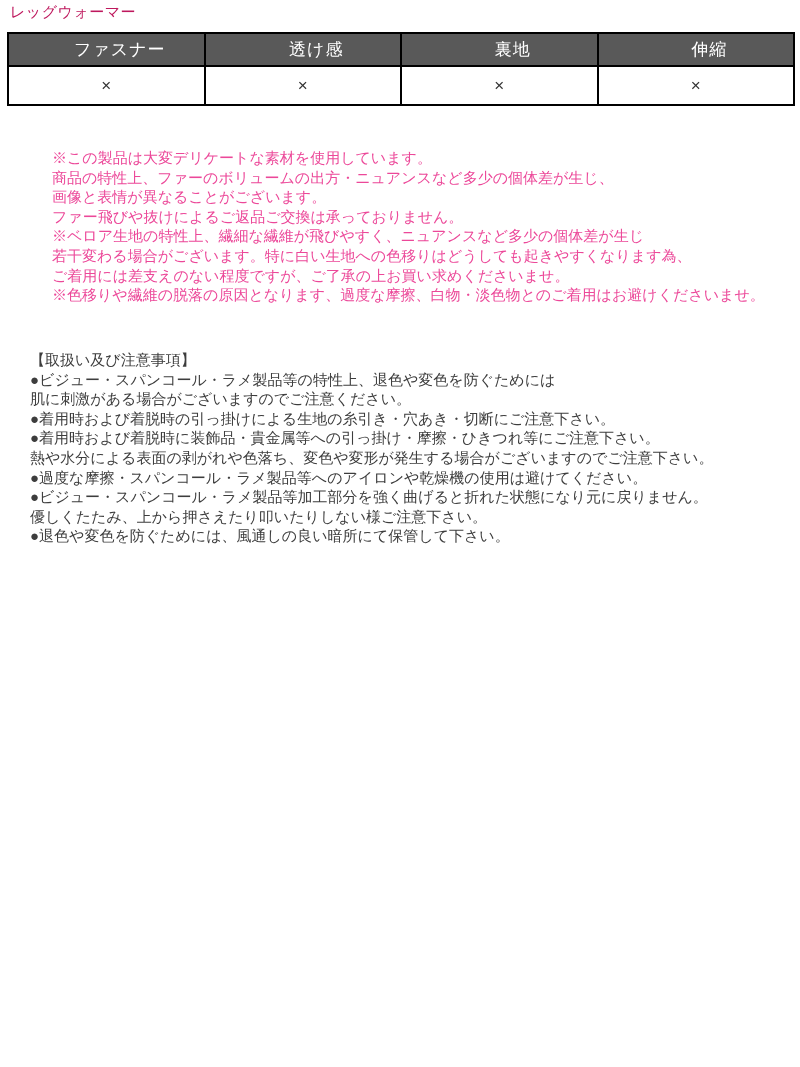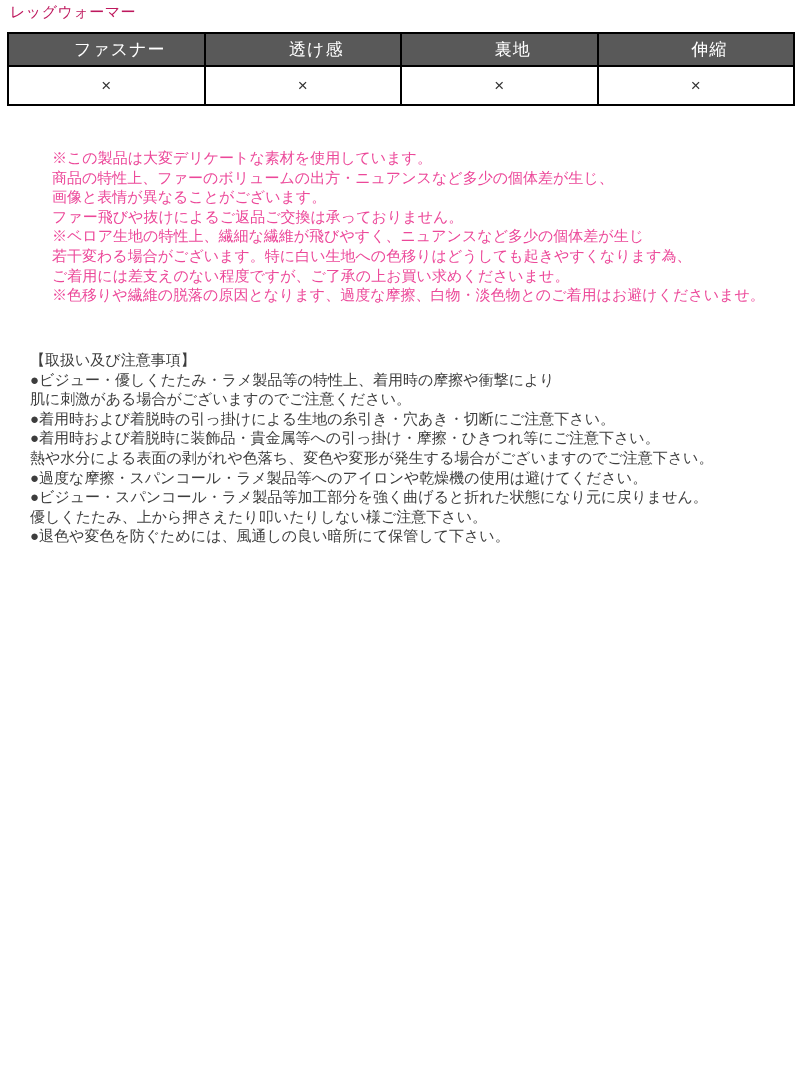--- a/index.html
+++ b/index.html
@@ -105,21 +105,21 @@
   <div class="text-line">画像と表情が異なることがございます。</div>
   <div class="text-line">ファー飛びや抜けによるご返品ご交換は承っておりません。</div>
   <div class="text-line">※ベロア生地の特性上、繊細な繊維が飛びやすく、ニュアンスなど多少の個体差が生じ</div>
   <div class="text-line">若干変わる場合がございます。特に白い生地への色移りはどうしても起きやすくなります為、</div>
   <div class="text-line">ご着用には差支えのない程度ですが、ご了承の上お買い求めくださいませ。</div>
   <div class="text-line">※色移りや繊維の脱落の原因となります、過度な摩擦、白物・淡色物とのご着用はお避けくださいませ。</div>
 </div>
 
 <div class="care-block">
   <div class="care-heading">【取扱い及び注意事項】</div>
-  <div class="text-line">●ビジュー・優しくたたみ・ラメ製品等の特性上、着用時の摩擦や衝撃により</div>
+  <div class="text-line">●ビジュー・スパンコール・ラメ製品等の特性上、退色や変色を防ぐためには</div>
   <div class="text-line">肌に刺激がある場合がございますのでご注意ください。</div>
   <div class="text-line">●着用時および着脱時の引っ掛けによる生地の糸引き・穴あき・切断にご注意下さい。</div>
   <div class="text-line">●着用時および着脱時に装飾品・貴金属等への引っ掛け・摩擦・ひきつれ等にご注意下さい。</div>
   <div class="text-line">熱や水分による表面の剥がれや色落ち、変色や変形が発生する場合がございますのでご注意下さい。</div>
   <div class="text-line">●過度な摩擦・スパンコール・ラメ製品等へのアイロンや乾燥機の使用は避けてください。</div>
   <div class="text-line">●ビジュー・スパンコール・ラメ製品等加工部分を強く曲げると折れた状態になり元に戻りません。</div>
   <div class="text-line">優しくたたみ、上から押さえたり叩いたりしない様ご注意下さい。</div>
   <div class="text-line">●退色や変色を防ぐためには、風通しの良い暗所にて保管して下さい。</div>
 </div>
 

